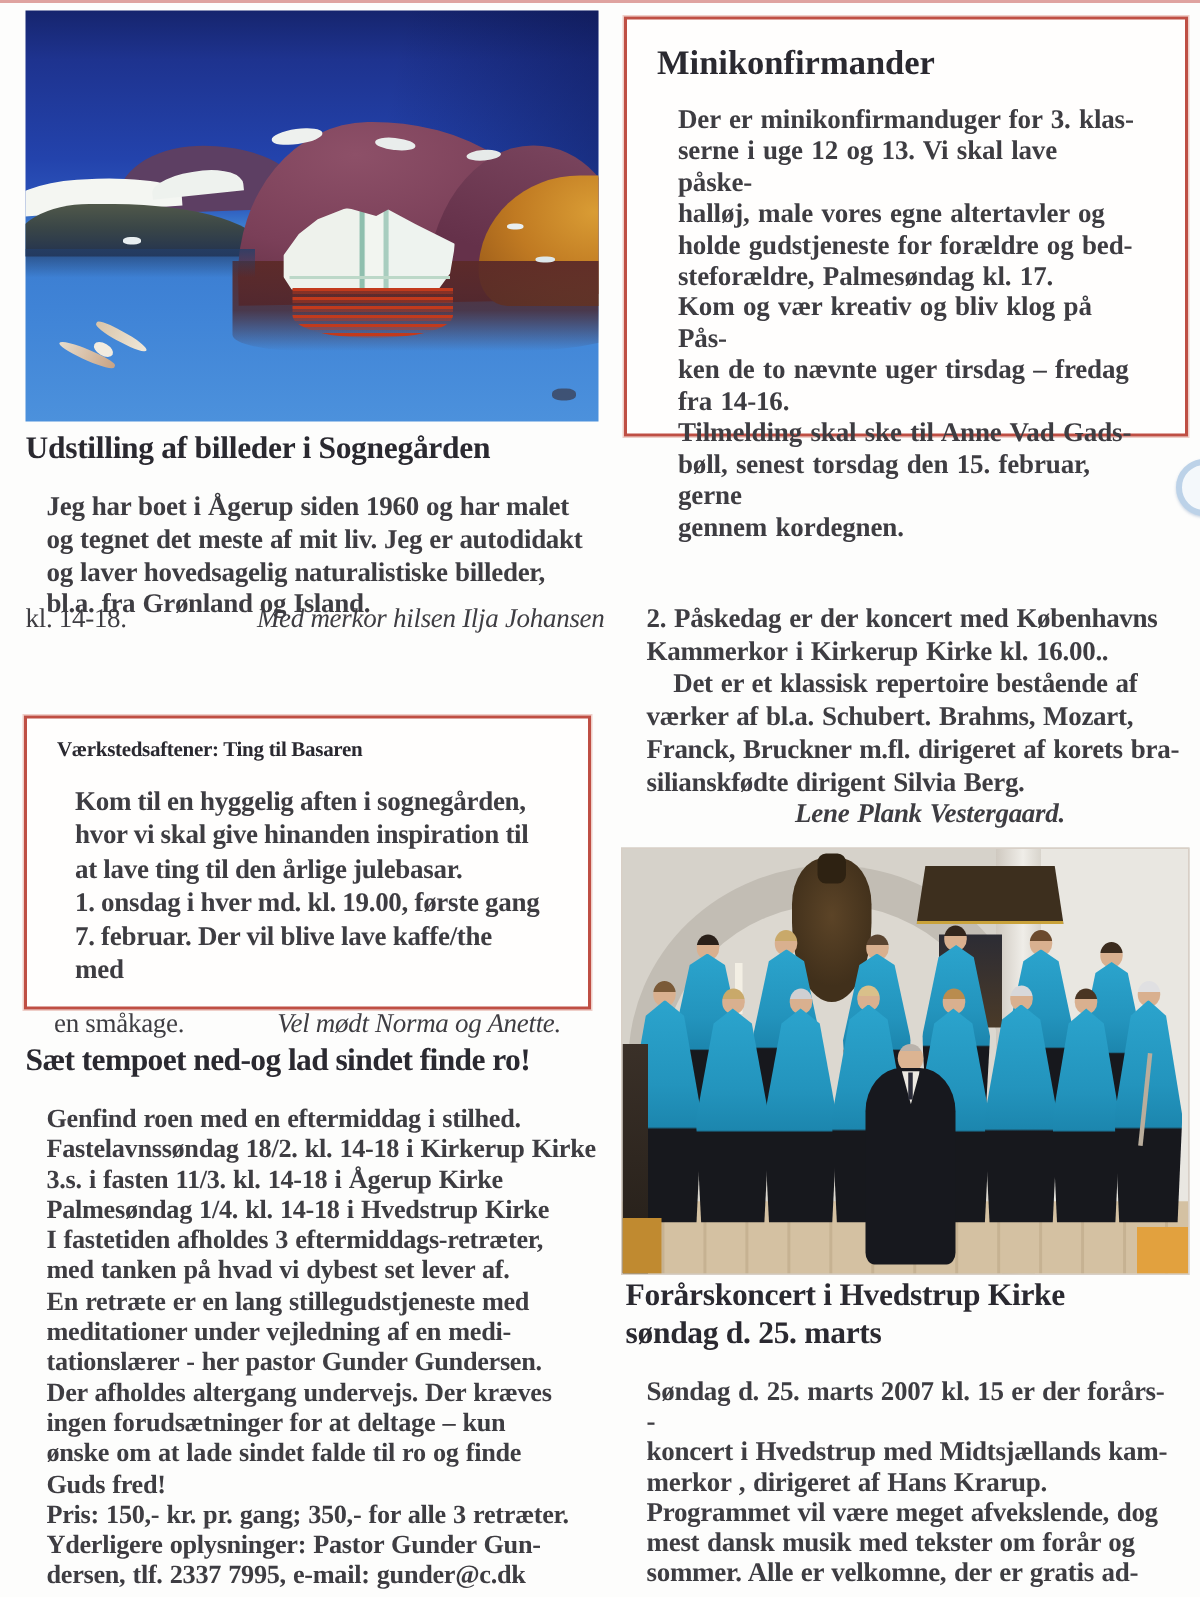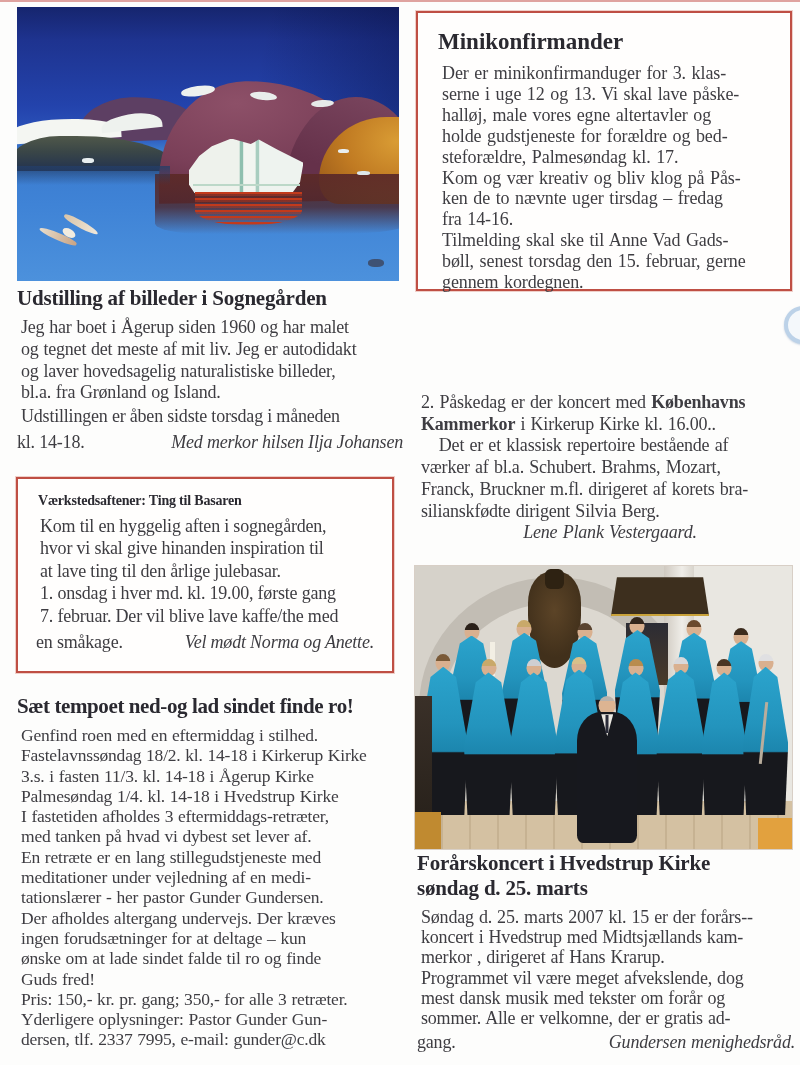--- a/index.html
+++ b/index.html
@@ -4,21 +4,21 @@
 <style>
   html,body{margin:0;padding:0;background:#fff;}
   .page{position:relative;width:800px;height:1065px;background:#fdfdfc;overflow:hidden;
         font-family:"Liberation Serif",serif;color:#3e3d42;}
   
   .scan-top{position:absolute;left:0;top:0;width:800px;height:2px;background:#dfa3a0;}
   .scan-ring{position:absolute;left:784px;top:306px;width:30px;height:30px;border-radius:50%;
              border:4px solid #bcd2e8;background:#f4f8fb;box-shadow:0 1px 2px rgba(120,150,190,.4);}
   
   h2{margin:0;font-weight:bold;color:#2a2930;}
-  p{margin:4px;}
+  p{margin:14px;font-weight:bold;}
   .ml{white-space:pre-line;}
   .it{font-style:italic;}
   .row{display:flex;justify-content:space-between;align-items:baseline;}
   .abs{position:absolute;}
   
   .udst-title{left:17px;top:286px;width:383px;font-size:21px;letter-spacing:-.2px;}
   .udst-b1{left:17px;top:313px;width:386px;font-size:18px;line-height:21.8px;letter-spacing:-.2px;word-spacing:.5px;}
   .udst-b2{left:17px;top:402px;width:386px;font-size:18px;line-height:21.8px;letter-spacing:-.2px;}
   .vbox{left:16px;top:477px;width:338px;height:170px;border:2px solid #bf4f44;
         box-shadow:0 0 0 1px rgba(222,150,140,.45);padding:12px 18px 10px 18px;background:#fffefd;}
@@ -135,21 +135,20 @@
       </div>
     <div class="paint-sig"></div>
   </div>
 
   <h2 class="abs udst-title">Udstilling af billeder i Sognegården</h2>
   <p class="abs udst-b1 ml">Jeg har boet i Ågerup siden 1960 og har malet
 og tegnet det meste af mit liv. Jeg er autodidakt
 og laver hovedsagelig naturalistiske billeder,
 bl.a. fra Grønland og Island.</p>
   <div class="abs udst-b2">
-    <p class="ml">Udstillingen er åben sidste torsdag i måneden</p>
     <div class="row">
       <span>kl. 14-18.</span>
       <span class="it">Med merkor hilsen Ilja Johansen</span>
     </div>
   </div>
 
   <div class="abs vbox">
     <h2>Værkstedsaftener: Ting til Basaren</h2>
     <div class="bd">
       <p class="ml">Kom til en hyggelig aften i sognegården,

